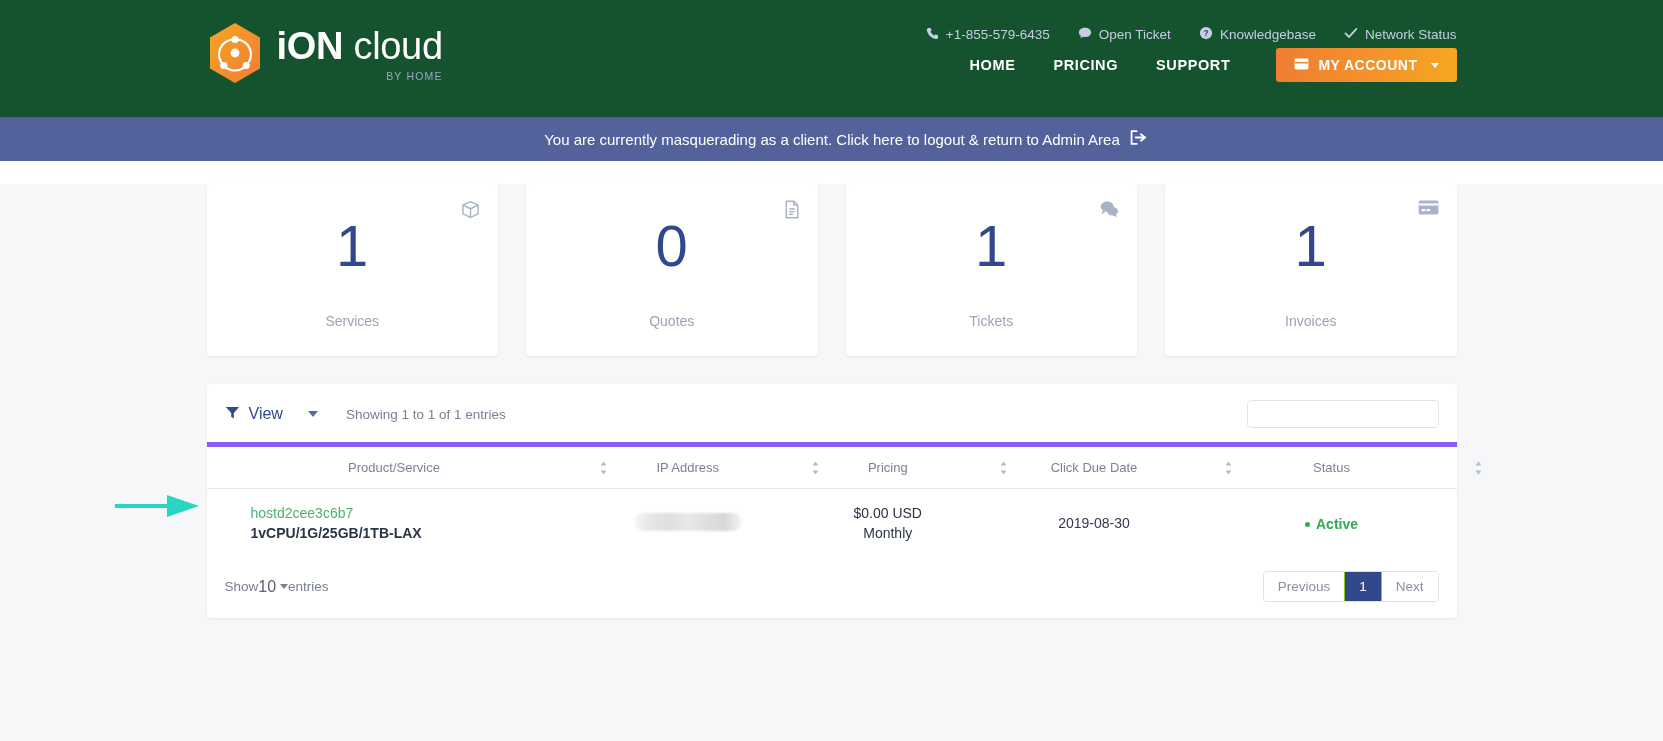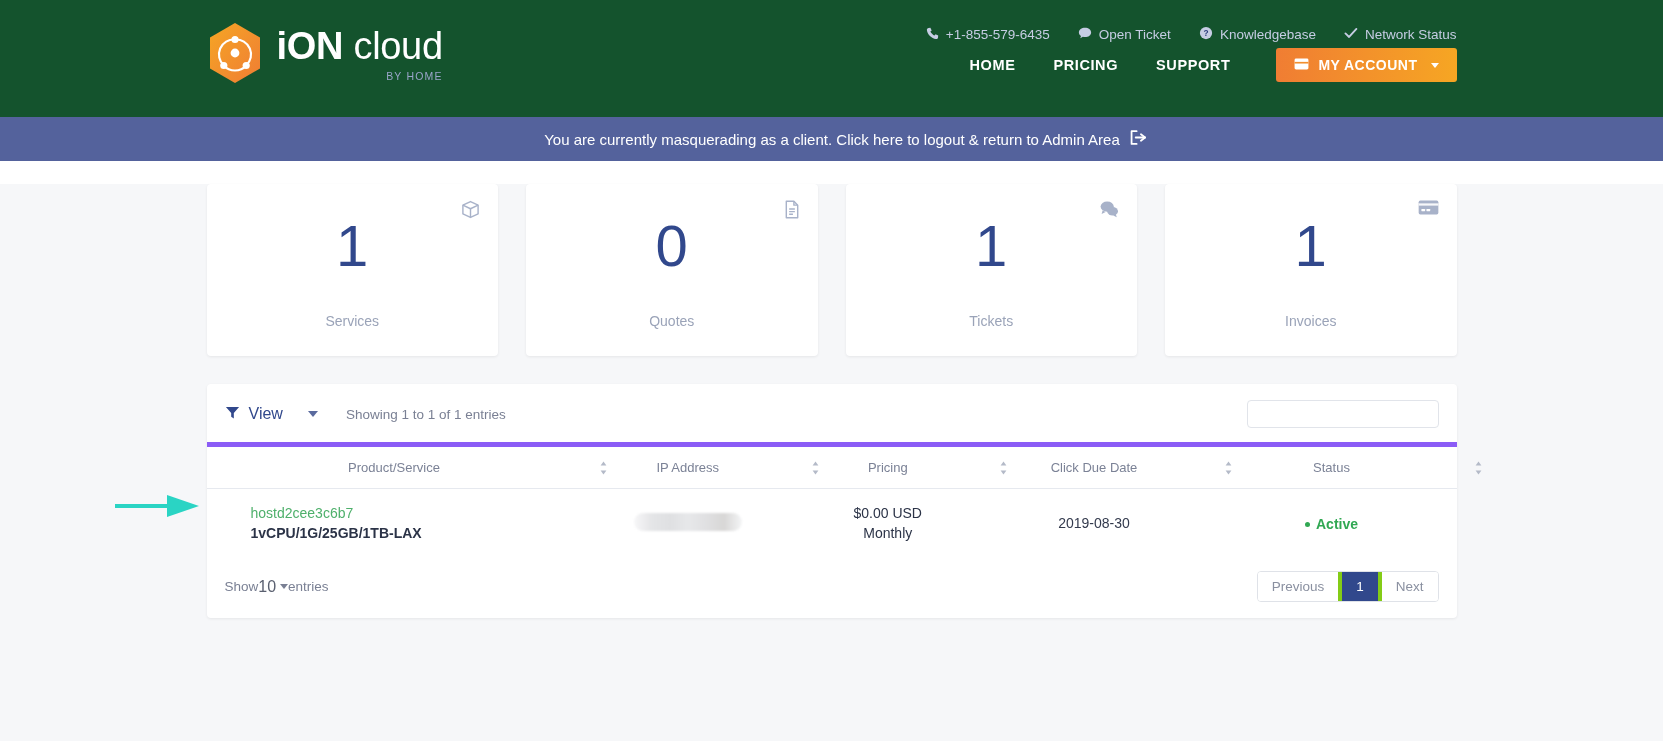--- a/index.html
+++ b/index.html
@@ -344,21 +344,21 @@
     border: 1px solid #dfe2e8;
     border-radius: 4px;
     overflow: hidden;
   }
   .page-btn {
     padding: 7px 14px;
     font-size: 13.5px;
     color: #8a90a0;
     cursor: pointer;
     background: #ffffff;
-    border-right: 4px solid #84cc16;
+    border-right: 1px solid #84cc16;
   }
   .page-btn:last-child { border-right: none; }
   .page-btn.active {
     background: #31488c;
     color: #ffffff;
   }
 
   
   .annot-arrow {
     position: absolute;

